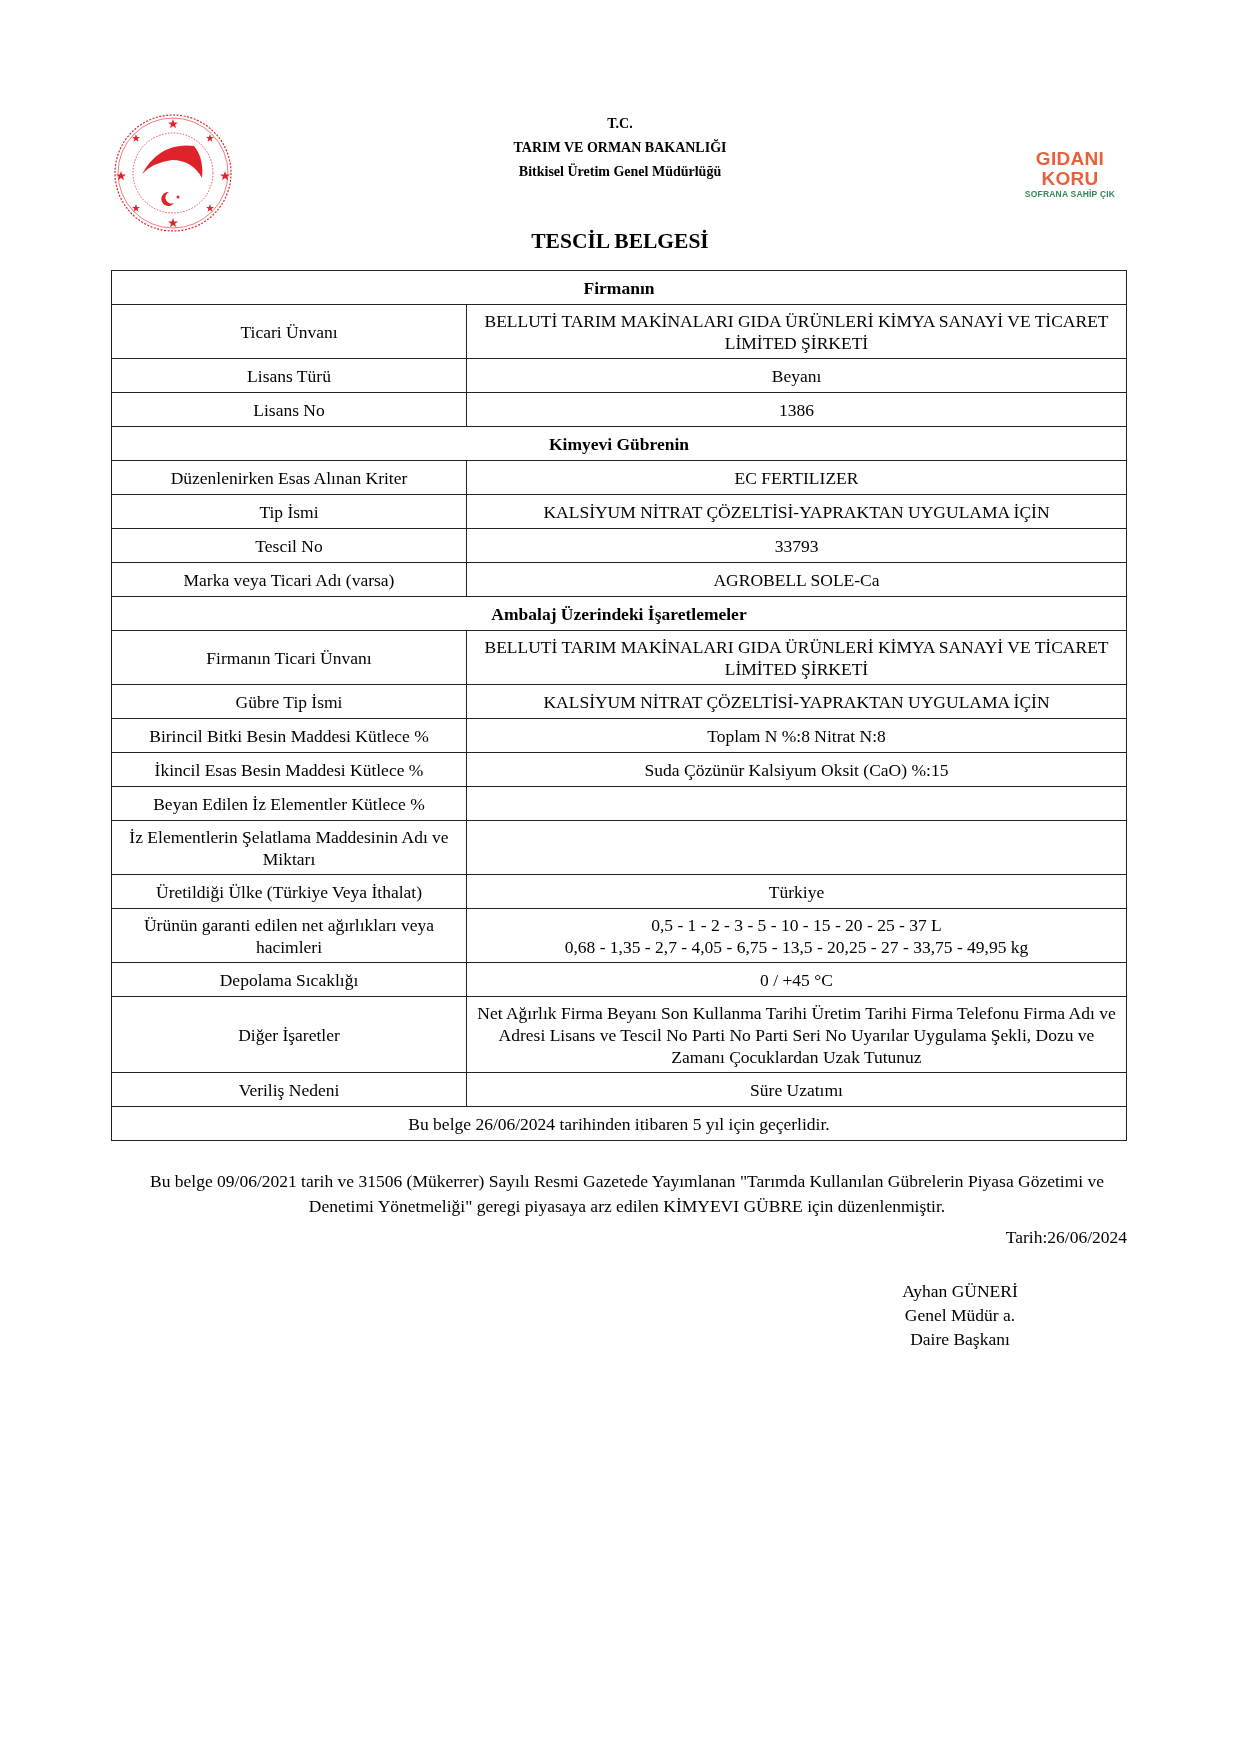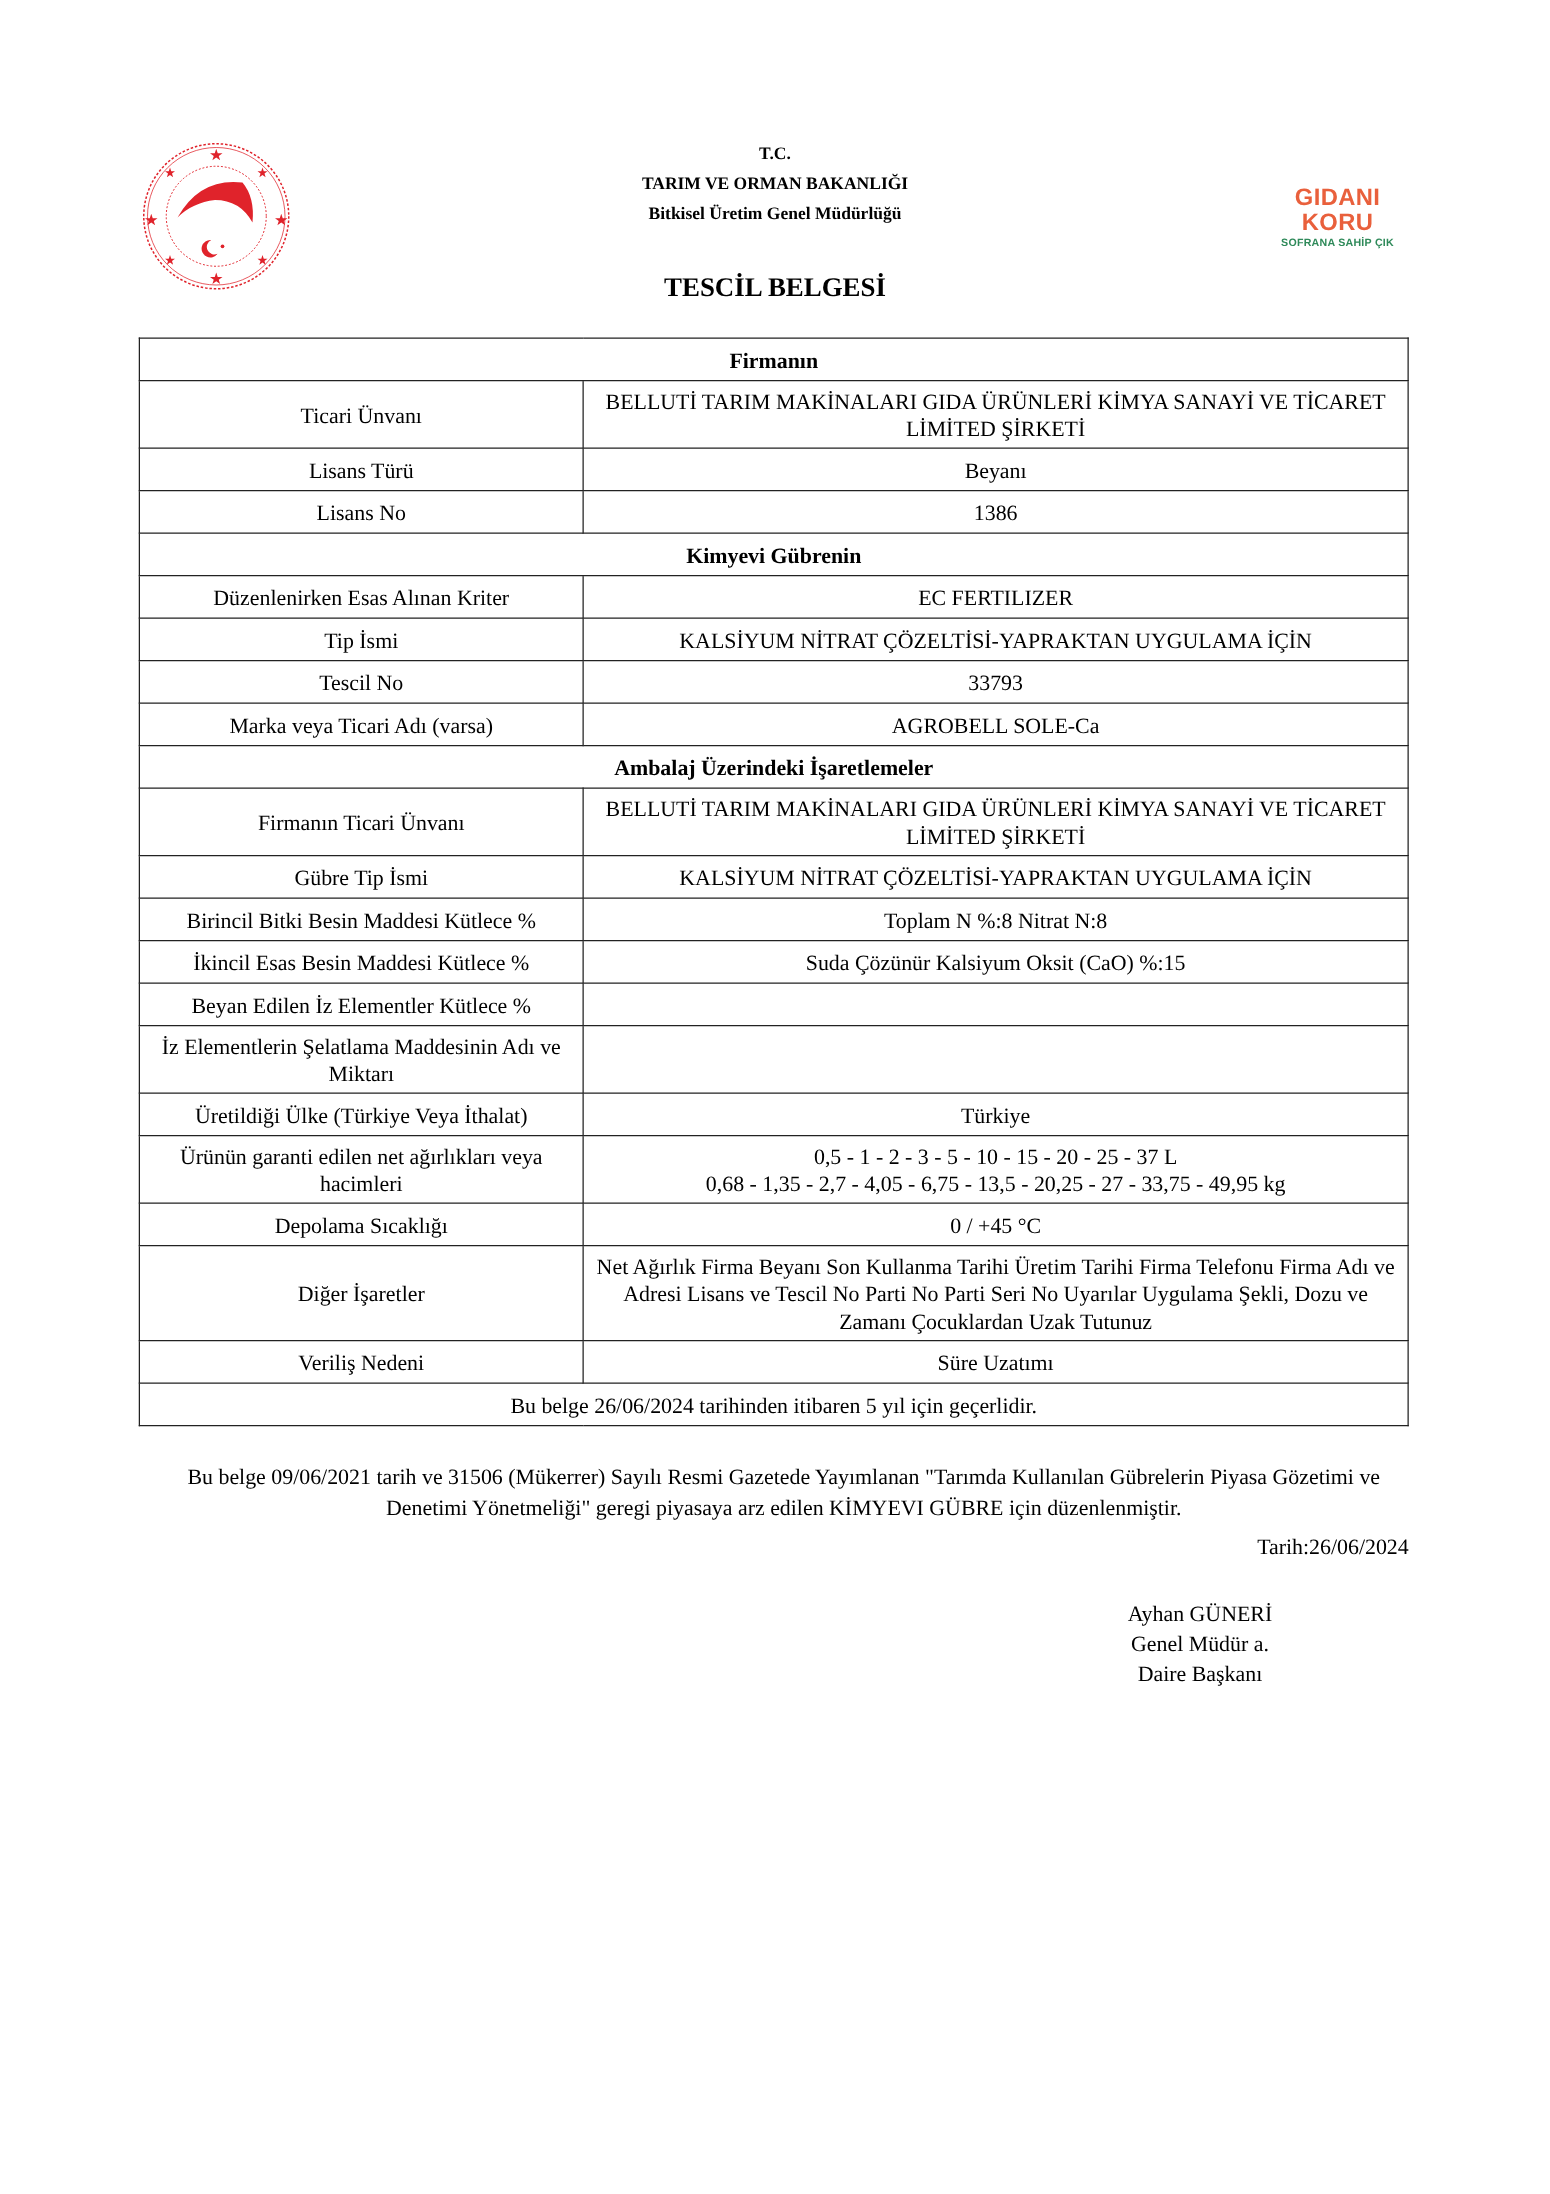--- a/index.html
+++ b/index.html
@@ -6,21 +6,21 @@
     body {
       width: 1240px; height: 1755px; position: relative; overflow: hidden;
       font-family: "Liberation Serif", "DejaVu Serif", serif; color: #000;
     }
     .seal { position: absolute; left: 112px; top: 112px; width: 122px; height: 122px; }
     .brand-logo { position: absolute; left: 1010px; top: 149px; width: 120px; text-align: center; font-family: "Liberation Sans", "DejaVu Sans", sans-serif; font-weight: bold; }
     .brand-main { color: #e9603c; font-size: 19px; letter-spacing: 0.3px; line-height: 20px; }
     .brand-sub { color: #2f8a5a; font-size: 8.5px; line-height: 11px; letter-spacing: 0.2px; }
     .header { position: absolute; left: 0; width: 1240px; top: 112px; text-align: center; font-weight: bold; }
     .header .line { font-size: 14px; line-height: 24px; }
-    .doc-title { position: absolute; left: 0; width: 1240px; top: 218px; text-align: center; font-weight: bold; font-size: 21.5px; }
+    .doc-title { position: absolute; left: 0; width: 1240px; top: 229px; text-align: center; font-weight: bold; font-size: 21.5px; }
     table.cert {
       position: absolute; left: 111px; top: 270px; width: 1016px;
       border-collapse: collapse; font-size: 17.5px; text-align: center;
     }
     table.cert td {
       border: 1.5px solid #222; padding: 5px 6px 4px 6px; vertical-align: middle; line-height: 22px;
     }
     table.cert td.label { width: 342px; }
     table.cert tr.section td { font-weight: bold; height: 24px; }
     table.cert tr.single td { height: 24px; }

